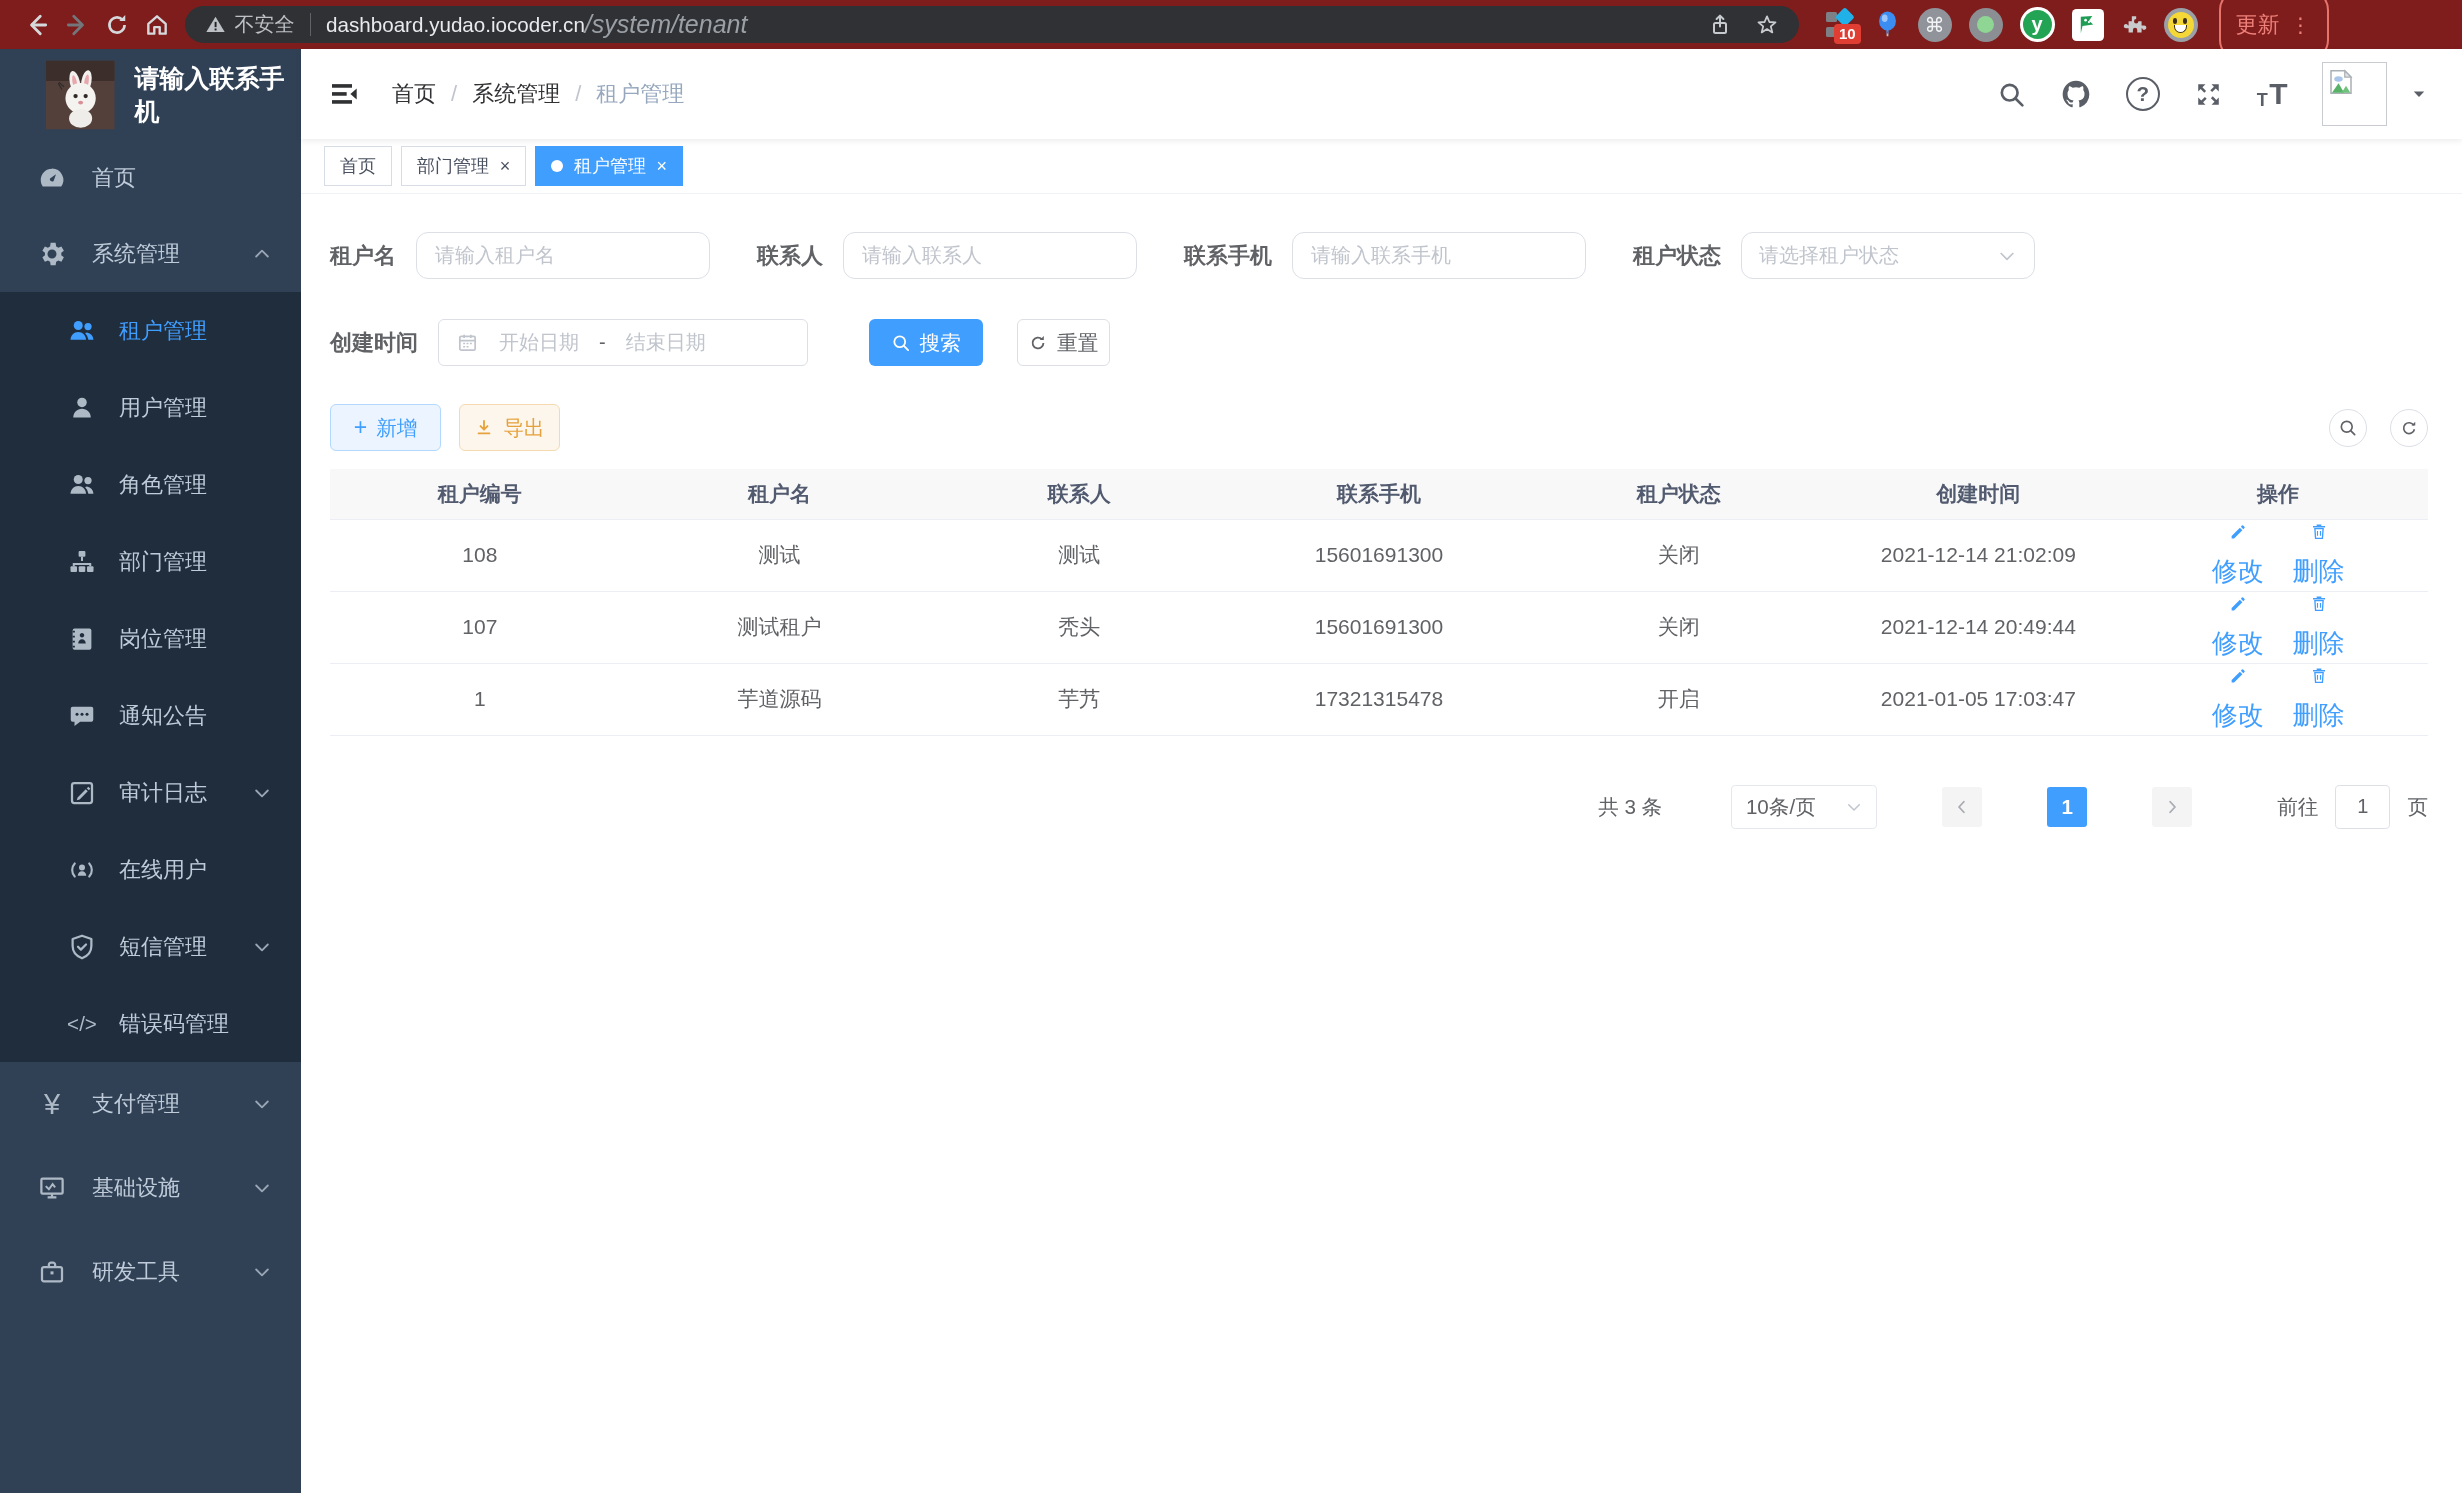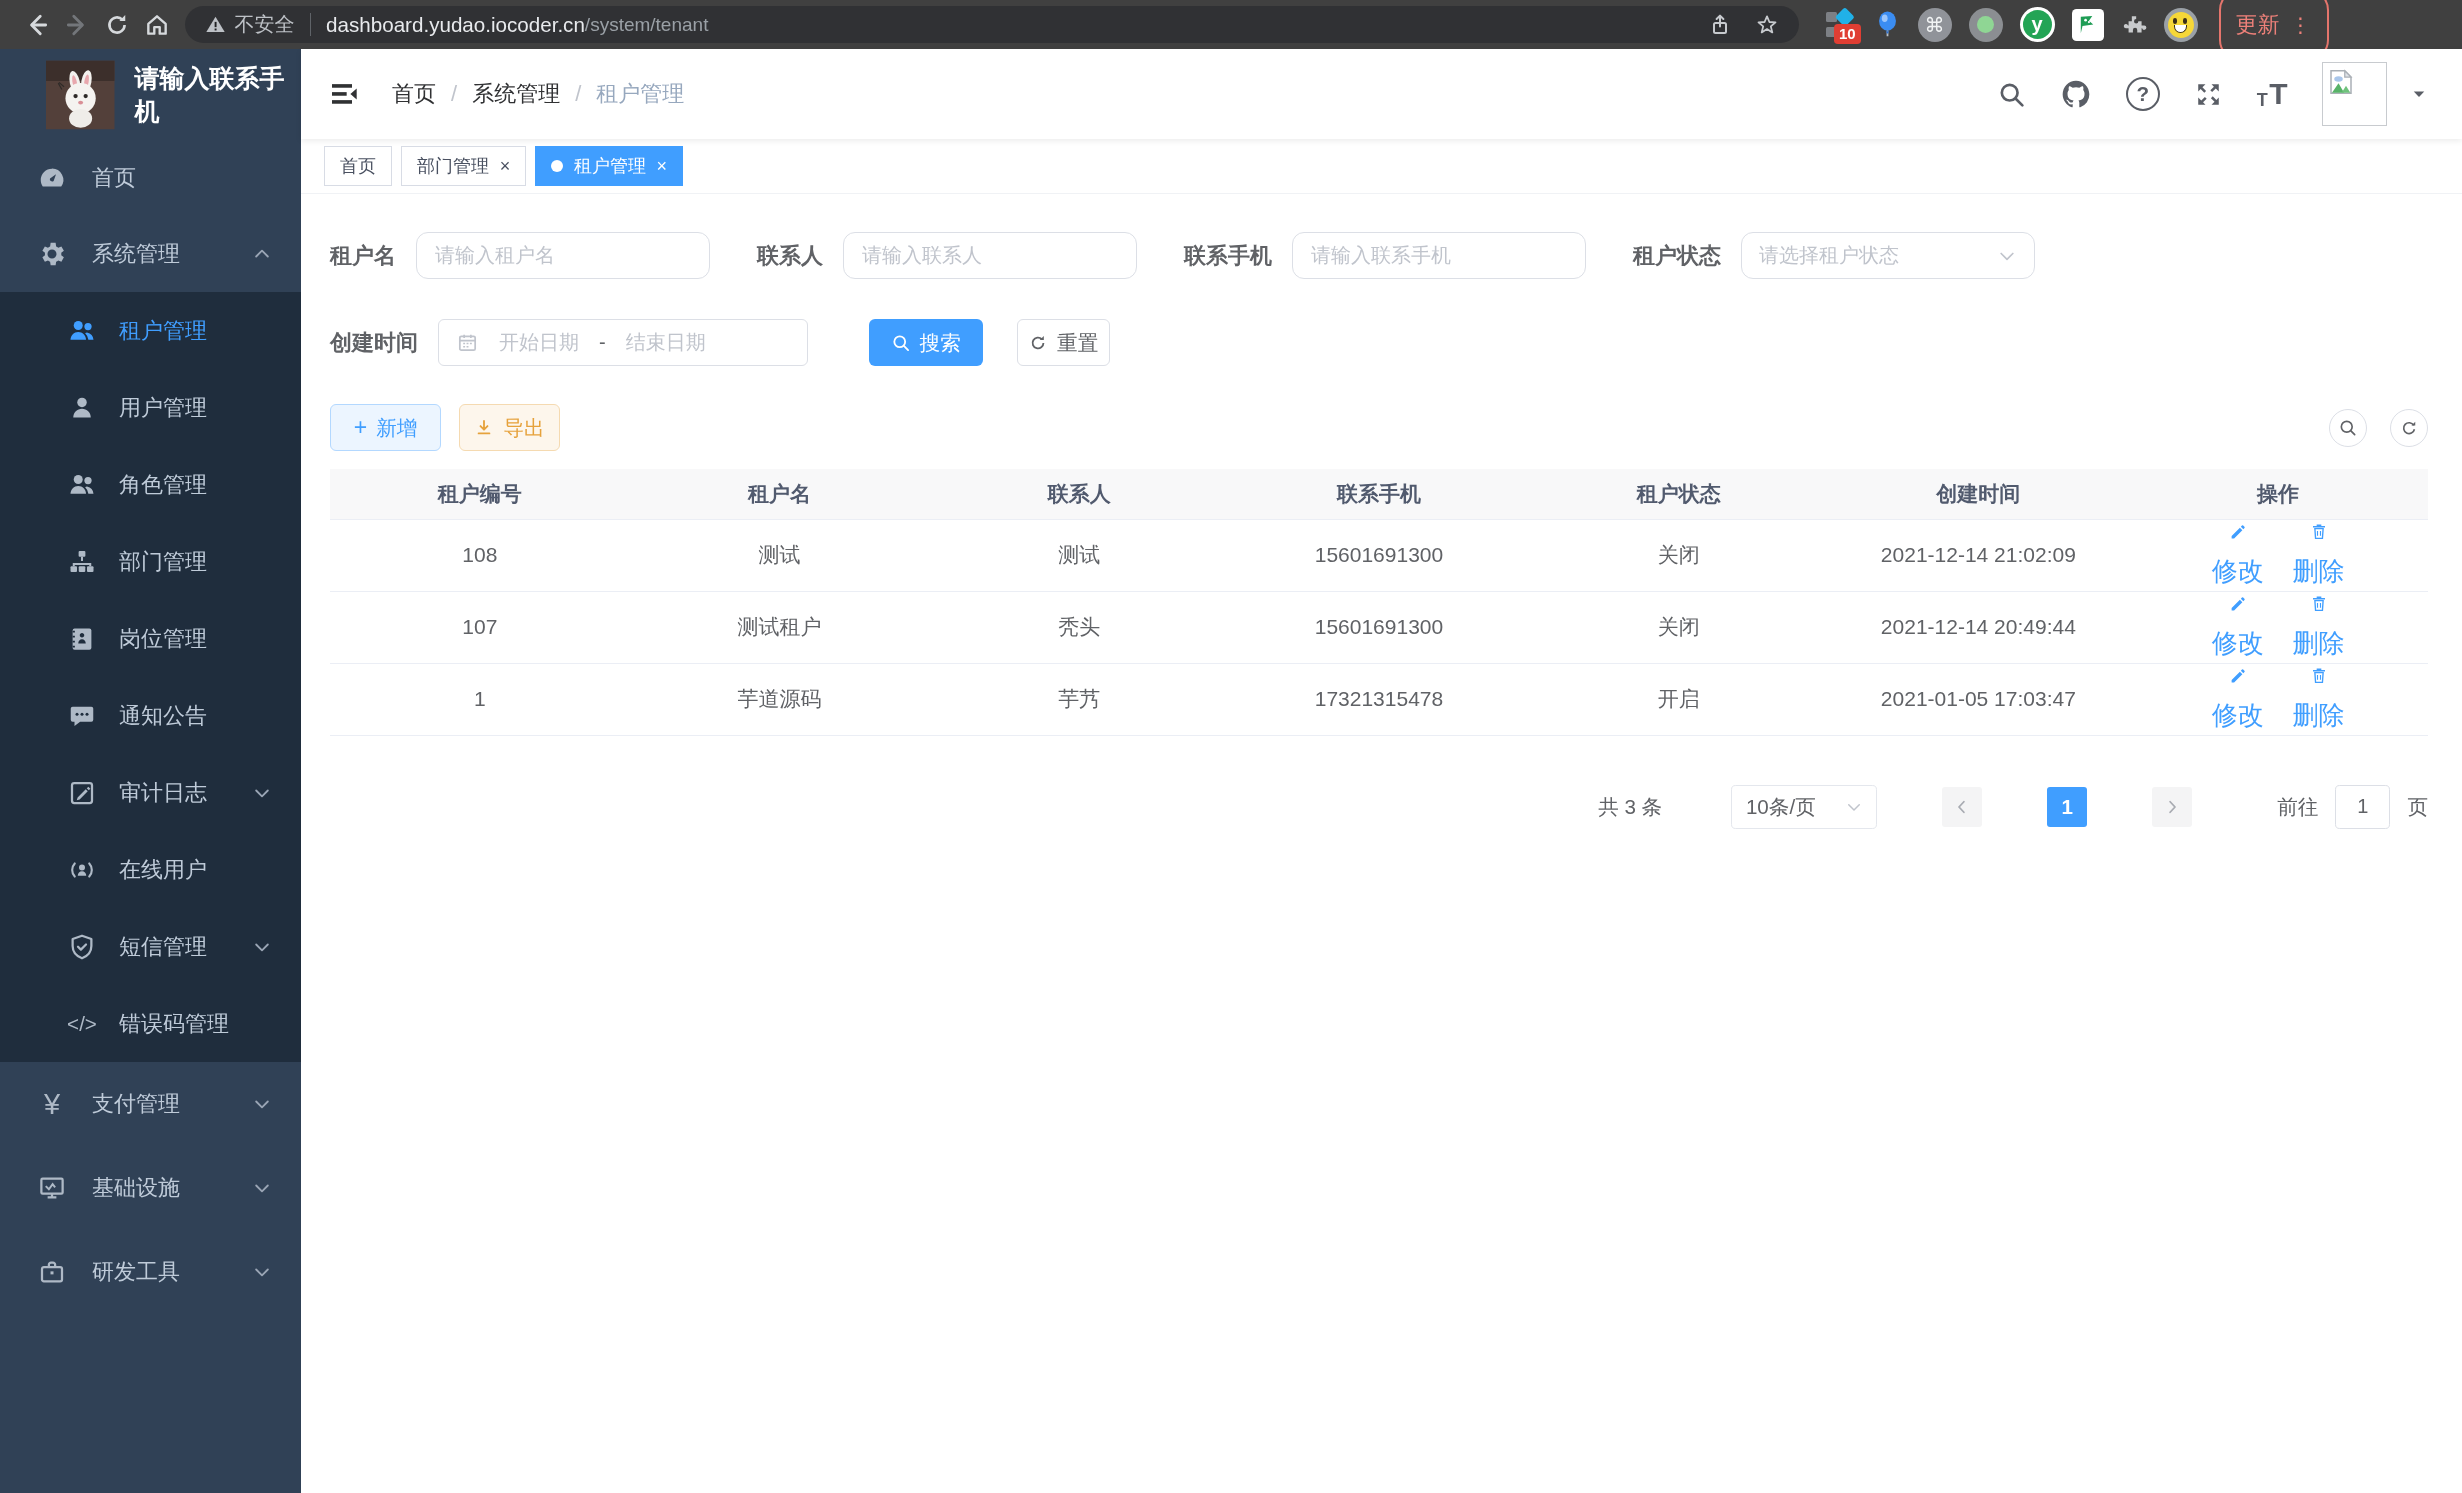--- a/index.html
+++ b/index.html
@@ -1,26 +1,26 @@
 <!DOCTYPE html>
 <html style="font-size:12px"><head>
 <meta charset="utf-8">
 <style>
   * { margin:0; padding:0; box-sizing:border-box; }
   html,body { width:2462px; height:1494px; font-family:"Liberation Sans","DejaVu Sans",sans-serif; background:#fff; overflow:hidden; }
 
   
-  .browser { height:49px; background:#404040; display:flex; align-items:center; padding:0 17px; }
+  .browser { height:49px; background:#7f1d1d; display:flex; align-items:center; padding:0 17px; }
   .bnav { width:40px; height:40px; display:flex; align-items:center; justify-content:center; color:#d6d9dc; flex:0 0 auto; }
   .bnav.dim { color:#73767a; }
   .pill { width:1614px; height:37px; background:#303134; border-radius:20px; display:flex; align-items:center; padding:0 20px; margin-left:7.6px; }
   .sec { color:#bdc1c6; font-size:20px; display:flex; align-items:center; gap:9px; }
   .pdiv { width:1.5px; height:23px; background:#5f6368; margin:0 15px; }
   .host { color:#e8eaed; font-size:20.6px; }
-  .path { color:#9aa0a6; font-size:19px; }
+  .path { color:#9aa0a6; font-size:25px;font-style:italic; }
   .pill .sp { flex:1; }
   .pill-ic { color:#c7cace; margin-left:23px; display:flex; }
   .exts { display:flex; align-items:center; gap:17px; margin-left:26px; }
   .ext-badge { position:relative; width:32px; height:32px; }
   .ext-badge .sq1{position:absolute;left:1.5px;top:3px;width:10.7px;height:10.7px;background:#7d8085;border-radius:1.5px;}
   .ext-badge .sq2{position:absolute;left:1.5px;top:18px;width:10.7px;height:10.7px;background:#7d8085;border-radius:1.5px;}
   .ext-badge .dia{position:absolute;left:13.7px;top:1.5px;width:13.7px;height:13.7px;background:#20b1e8;transform:rotate(45deg);border-radius:2.3px;}
   .badge10 { position:absolute; left:9px; top:15px; background:#e03e33; color:#fff; font-size:15px; padding:1.5px 5.3px; border-radius:3.8px; font-weight:700; }
   .circ-ext { width:34px; height:34px; border-radius:50%; background:#909399; display:flex; align-items:center; justify-content:center; color:#f1f3f4; font-size:20px; }
   .dot-ext { width:34px; height:34px; border-radius:50%; background:#8b8e92; display:flex; align-items:center; justify-content:center; }

